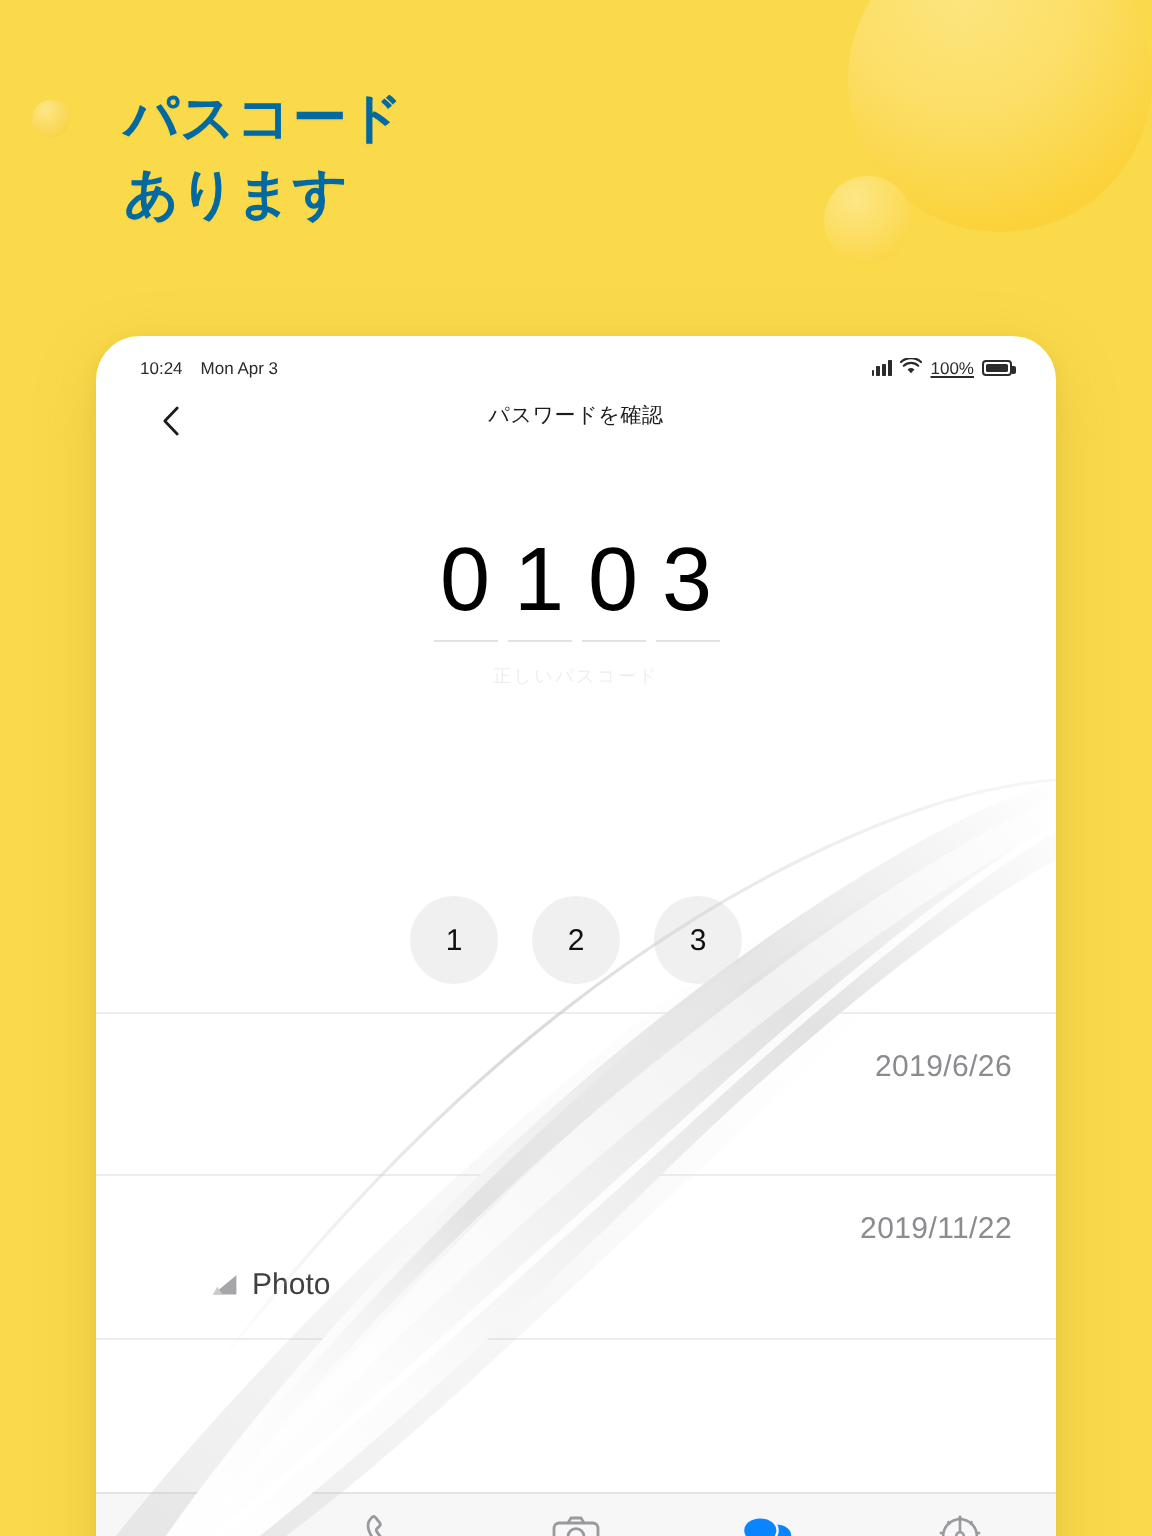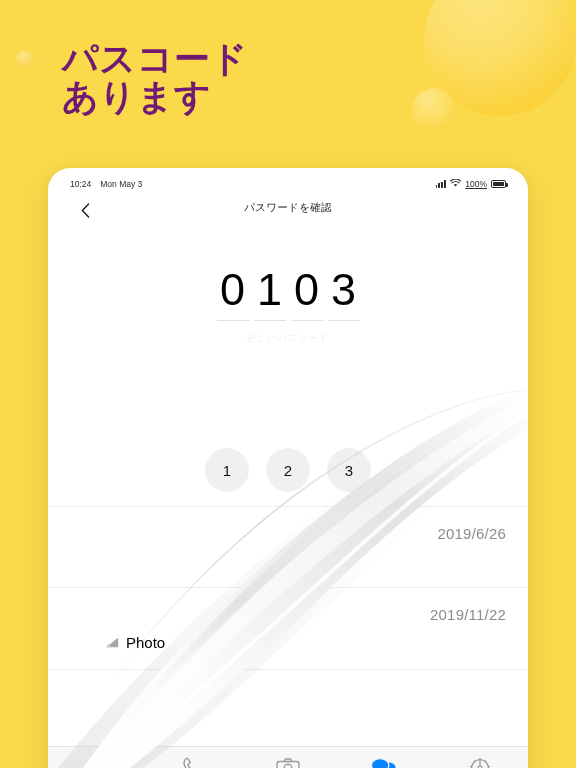--- a/index.html
+++ b/index.html
@@ -21,21 +21,21 @@
     background:radial-gradient(circle at 36% 26%, #FDE787 0%, #FCDE63 45%, #FAD136 100%);
   }
   #circle-tiny{
     width:19px;height:19px;left:16px;top:50px;
     background:radial-gradient(circle at 36% 26%, #FDE787 0%, #FBD85A 55%, #F9CF34 100%);
   }
 
   
   #headline{
     position:absolute;left:62px;top:40px;
-    color:#701a75;font-weight:bold;font-size:36px;line-height:38px;
+    color:#0369a1;font-weight:bold;font-size:27px;line-height:38px;
     letter-spacing:.5px;
     text-shadow:0 1px 1px rgba(200,160,20,.10);
     white-space:pre-line;
   }
 
   
   #device{
     position:absolute;left:48px;top:168px;width:480px;height:640px;
     background:#ffffff;border-radius:22px 22px 0 0;
     box-shadow:0 10px 34px rgba(150,115,10,.17), 0 2px 8px rgba(150,115,10,.10);
@@ -105,21 +105,21 @@
     padding:0 22px;border-bottom:1px solid #ededed;
   }
   .chat-row:first-child{border-top:1px solid #ededed;}
   .chat-date{
     position:absolute;right:22px;top:18px;
     font-size:15px;color:#8c8c90;letter-spacing:.2px;margin-left:19px;
   }
   .chat-preview{
     position:absolute;left:58px;top:46px;
     display:flex;align-items:center;gap:7px;
-    font-size:15px;color:#000000;
+    font-size:15px;color:#404040;
   }
   .photo-icon{display:block;}
 
   
   #tab-bar{
     position:absolute;left:0;bottom:0;width:100%;height:62px;
     background:#f7f7f7;border-top:1px solid #e4e4e4;
     display:flex;align-items:flex-start;padding-top:8px;box-sizing:border-box;
   }
   .tab{
@@ -142,21 +142,21 @@
 <div class="bg-circle" id="circle-tiny"></div>
 
 <div id="headline">パスコード
 あります</div>
 
 <div id="device">
 
   <div id="status-bar">
     <div class="sb-left">
       <span>10:24</span>
-      <span>Mon May 3</span>
+      <span>Mon Apr 3</span>
     </div>
     <div class="sb-right">
       <span class="sig">
           <i></i>
           <i></i>
           <i></i>
           <i></i>
         </span>
       <span>
         <svg width="11" height="9" viewBox="0 0 11 9">

